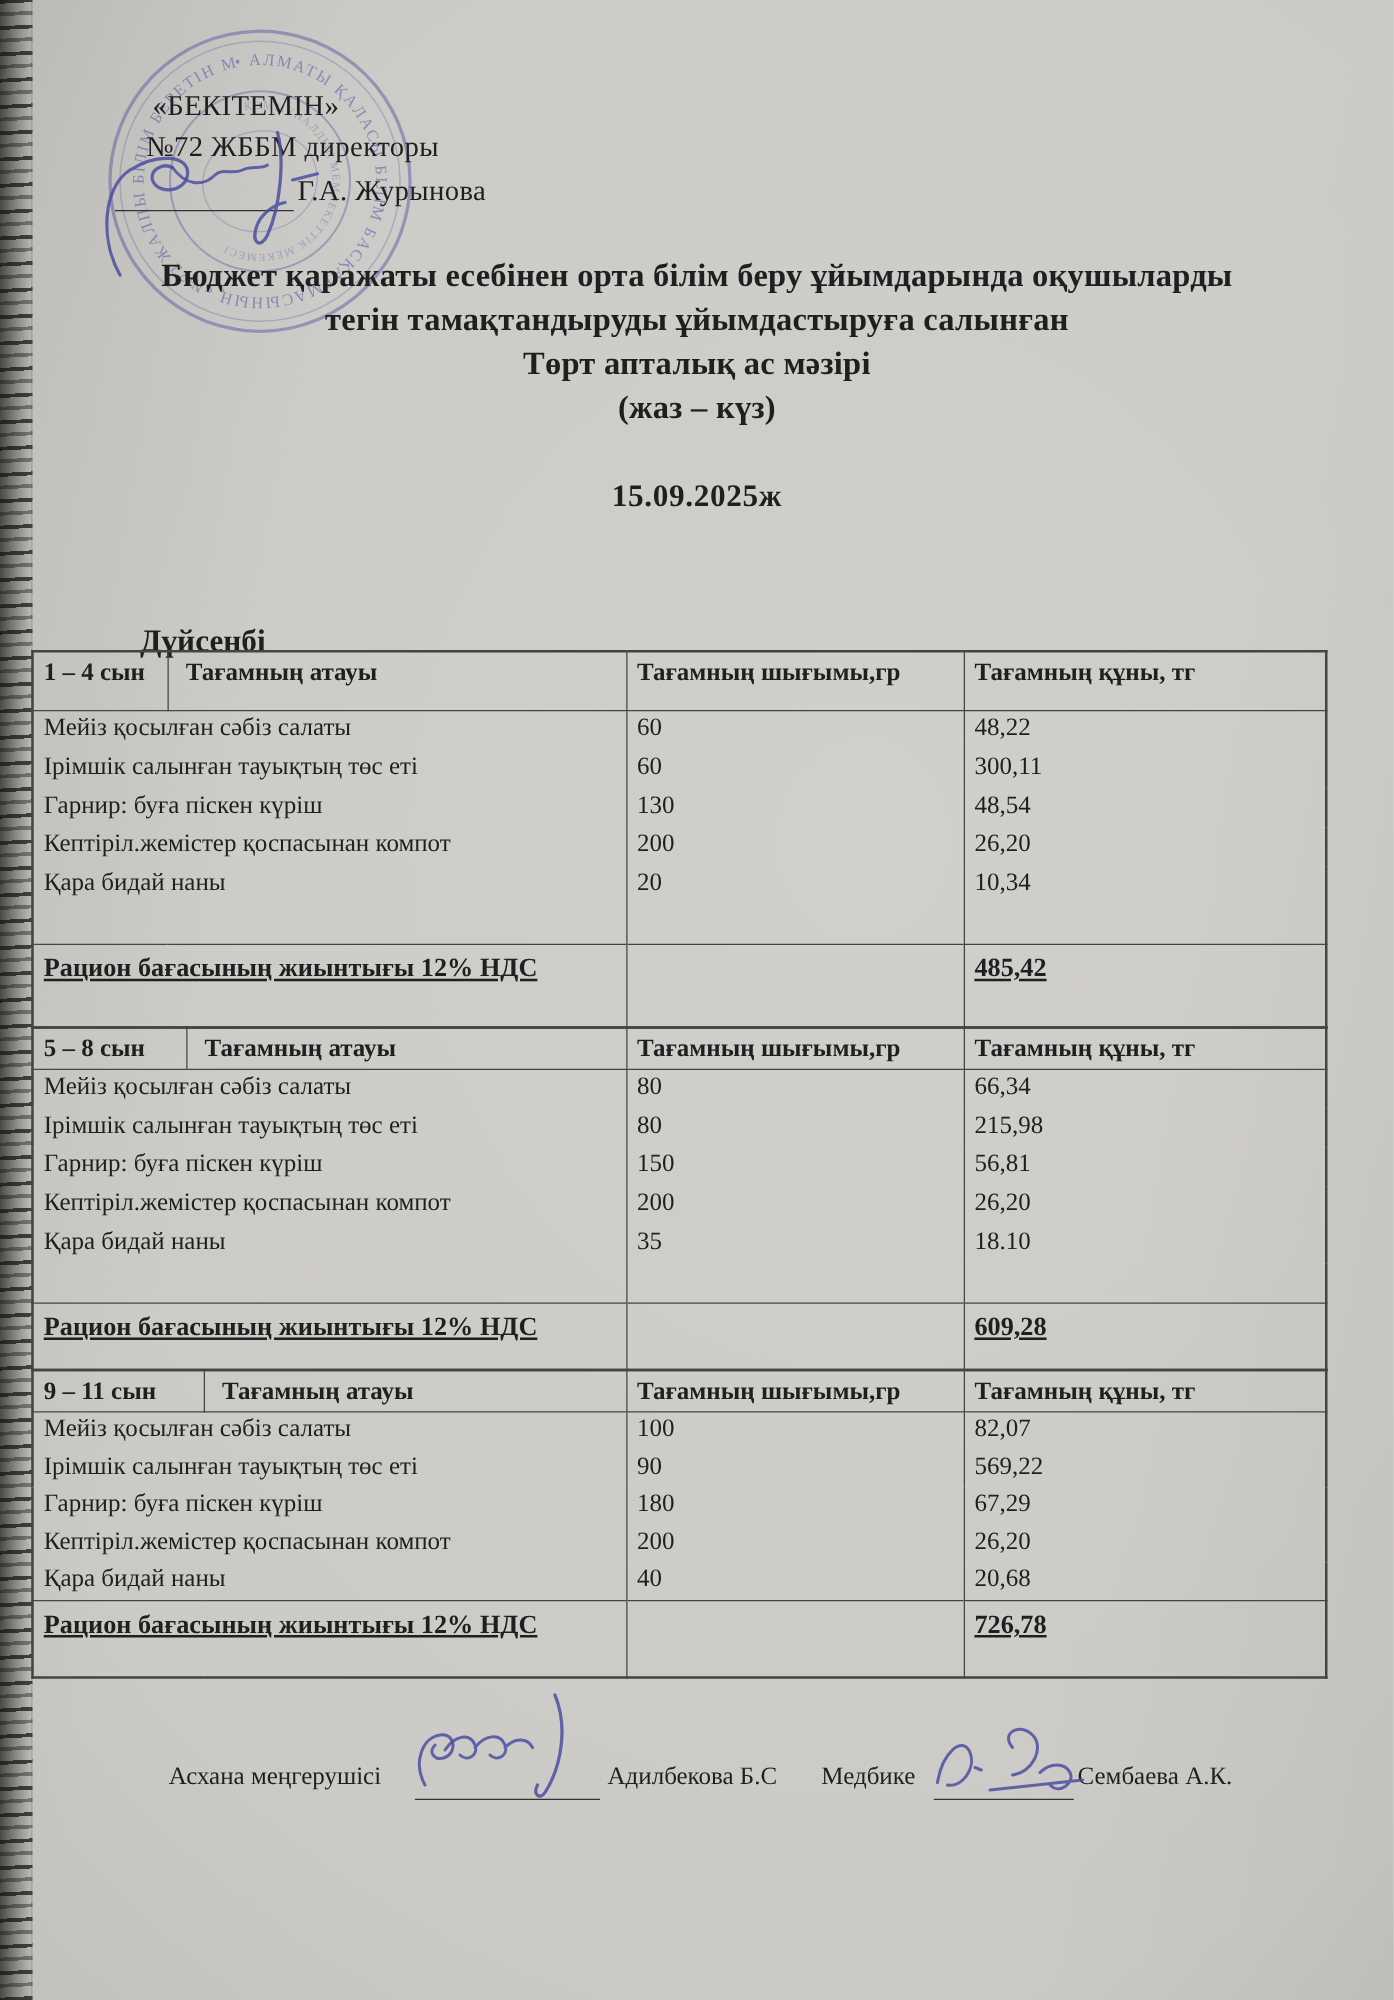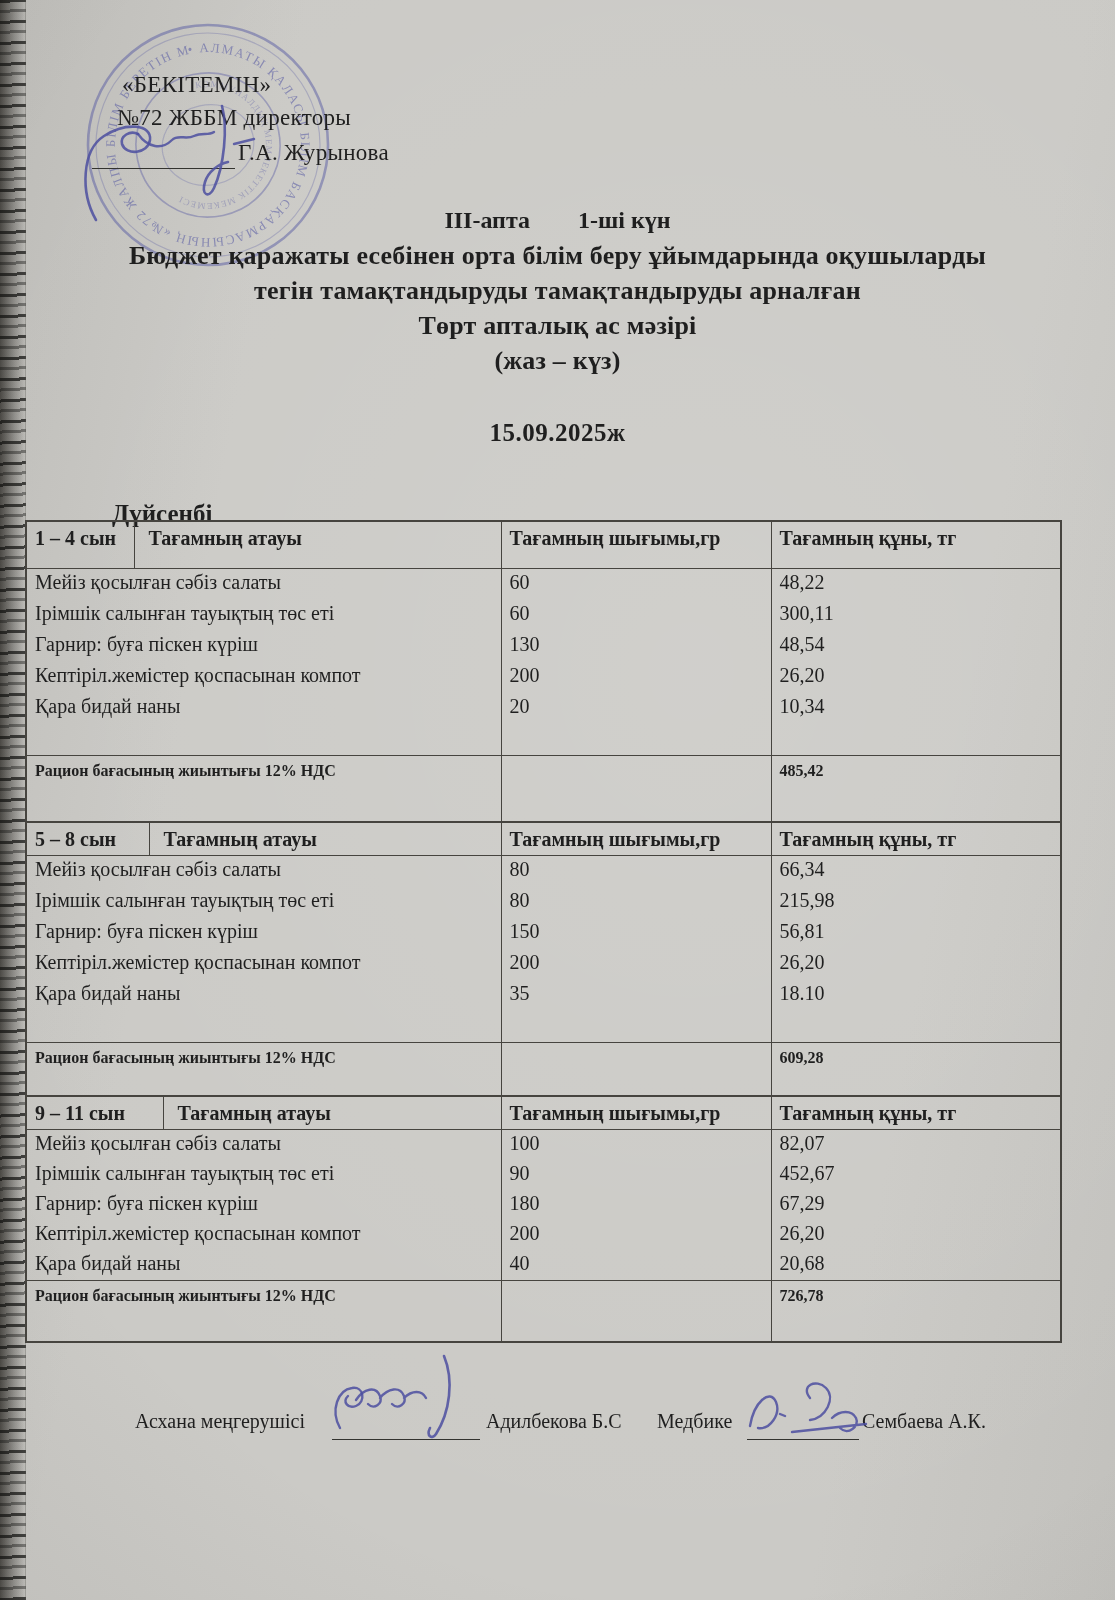--- a/index.html
+++ b/index.html
@@ -44,21 +44,21 @@
   .menu-table th,.menu-table td{border-left:1px solid var(--table-line);border-right:1px solid var(--table-line);
     font-size:20px;vertical-align:top;padding:2px 6px 0 8px;overflow:hidden;white-space:nowrap;}
   .menu-table thead th{border-bottom:1px solid var(--table-line);font-weight:bold;text-align:left;padding-top:5px;}
   .menu-table thead th.h-name{padding-left:14px;}
   .t1 thead th{height:41px;}
   .t2 thead th,.t3 thead th{height:27px;}
   .t1 tbody td,.t2 tbody td{height:29px;}
   .t3 tbody td{height:28px;}
   .spacer-row-t1 td{height:20px;}
   .spacer-row-t2 td{height:27px;}
-  .total-row td{border-top:1px solid var(--table-line);font-weight:bold;font-size:16px;padding-top:6px;}
+  .total-row td{border-top:1px solid var(--table-line);font-weight:bold;font-size:21px;padding-top:6px;text-decoration:underline;}
   .t1 .total-row td{height:59px;}
   .t2 .total-row td{height:46px;}
   .t3 .total-row td{height:54px;}
   
   .footer-item{position:absolute;font-size:20px;z-index:3;}
   .f-underline{position:absolute;border-bottom:1.5px solid #33332f;height:27px;z-index:2;}
   .footer-sig{position:absolute;z-index:4;}
   .blue-stroke{stroke:var(--stamp-blue);fill:none;stroke-linecap:round;stroke-linejoin:round;}
 </style>
 </head>
@@ -90,26 +90,22 @@
   <div class="sig-underline"></div>
   <svg class="director-sig" viewBox="0 0 200 150">
     <path class="blue-stroke" stroke-width="2.6" opacity=".85" d="M22,128 C6,100 8,58 30,44 C52,30 78,32 76,48 C74,62 52,64 48,52 C46,44 56,38 64,42"></path>
     <path class="blue-stroke" stroke-width="2.4" opacity=".85" d="M64,42 C74,56 88,58 98,48 C104,42 112,48 120,44 C128,40 134,44 140,40"></path>
     <path class="blue-stroke" stroke-width="2.6" opacity=".85" d="M148,14 C154,36 150,74 140,96 C135,107 127,103 131,90 C134,80 144,72 154,70"></path>
     <path class="blue-stroke" stroke-width="2.4" opacity=".85" d="M160,52 L180,47"></path>
   </svg>
   <div class="approval-line approval-name">Г.А. Журынова</div>
 
   <div class="title-block">
-    <div class="week-line">
-      <span>ІІІ-апта</span>
-      <span>1-ші күн</span>
-    </div>
     <div class="title-line">Бюджет қаражаты есебінен орта білім беру ұйымдарында оқушыларды</div>
-    <div class="title-line">тегін тамақтандыруды тамақтандыруды арналған</div>
+    <div class="title-line">тегін тамақтандыруды ұйымдастыруға салынған</div>
     <div class="title-line">Төрт апталық ас мәзірі</div>
     <div class="title-line">(жаз – күз)</div>
     <div class="doc-date">15.09.2025ж</div>
   </div>
 
   <div class="day-heading">Дүйсенбі</div>
 
   <div class="tables-wrap">
 
     <table class="menu-table t1">
@@ -245,21 +241,21 @@
       </thead>
       <tbody>
           <tr>
             <td colspan="2">Мейіз қосылған сәбіз салаты</td>
             <td>100</td>
             <td>82,07</td>
           </tr>
           <tr>
             <td colspan="2">Ірімшік салынған тауықтың төс еті</td>
             <td>90</td>
-            <td>452,67</td>
+            <td>569,22</td>
           </tr>
           <tr>
             <td colspan="2">Гарнир: буға піскен күріш</td>
             <td>180</td>
             <td>67,29</td>
           </tr>
           <tr>
             <td colspan="2">Кептіріл.жемістер қоспасынан компот</td>
             <td>200</td>
             <td>26,20</td>

